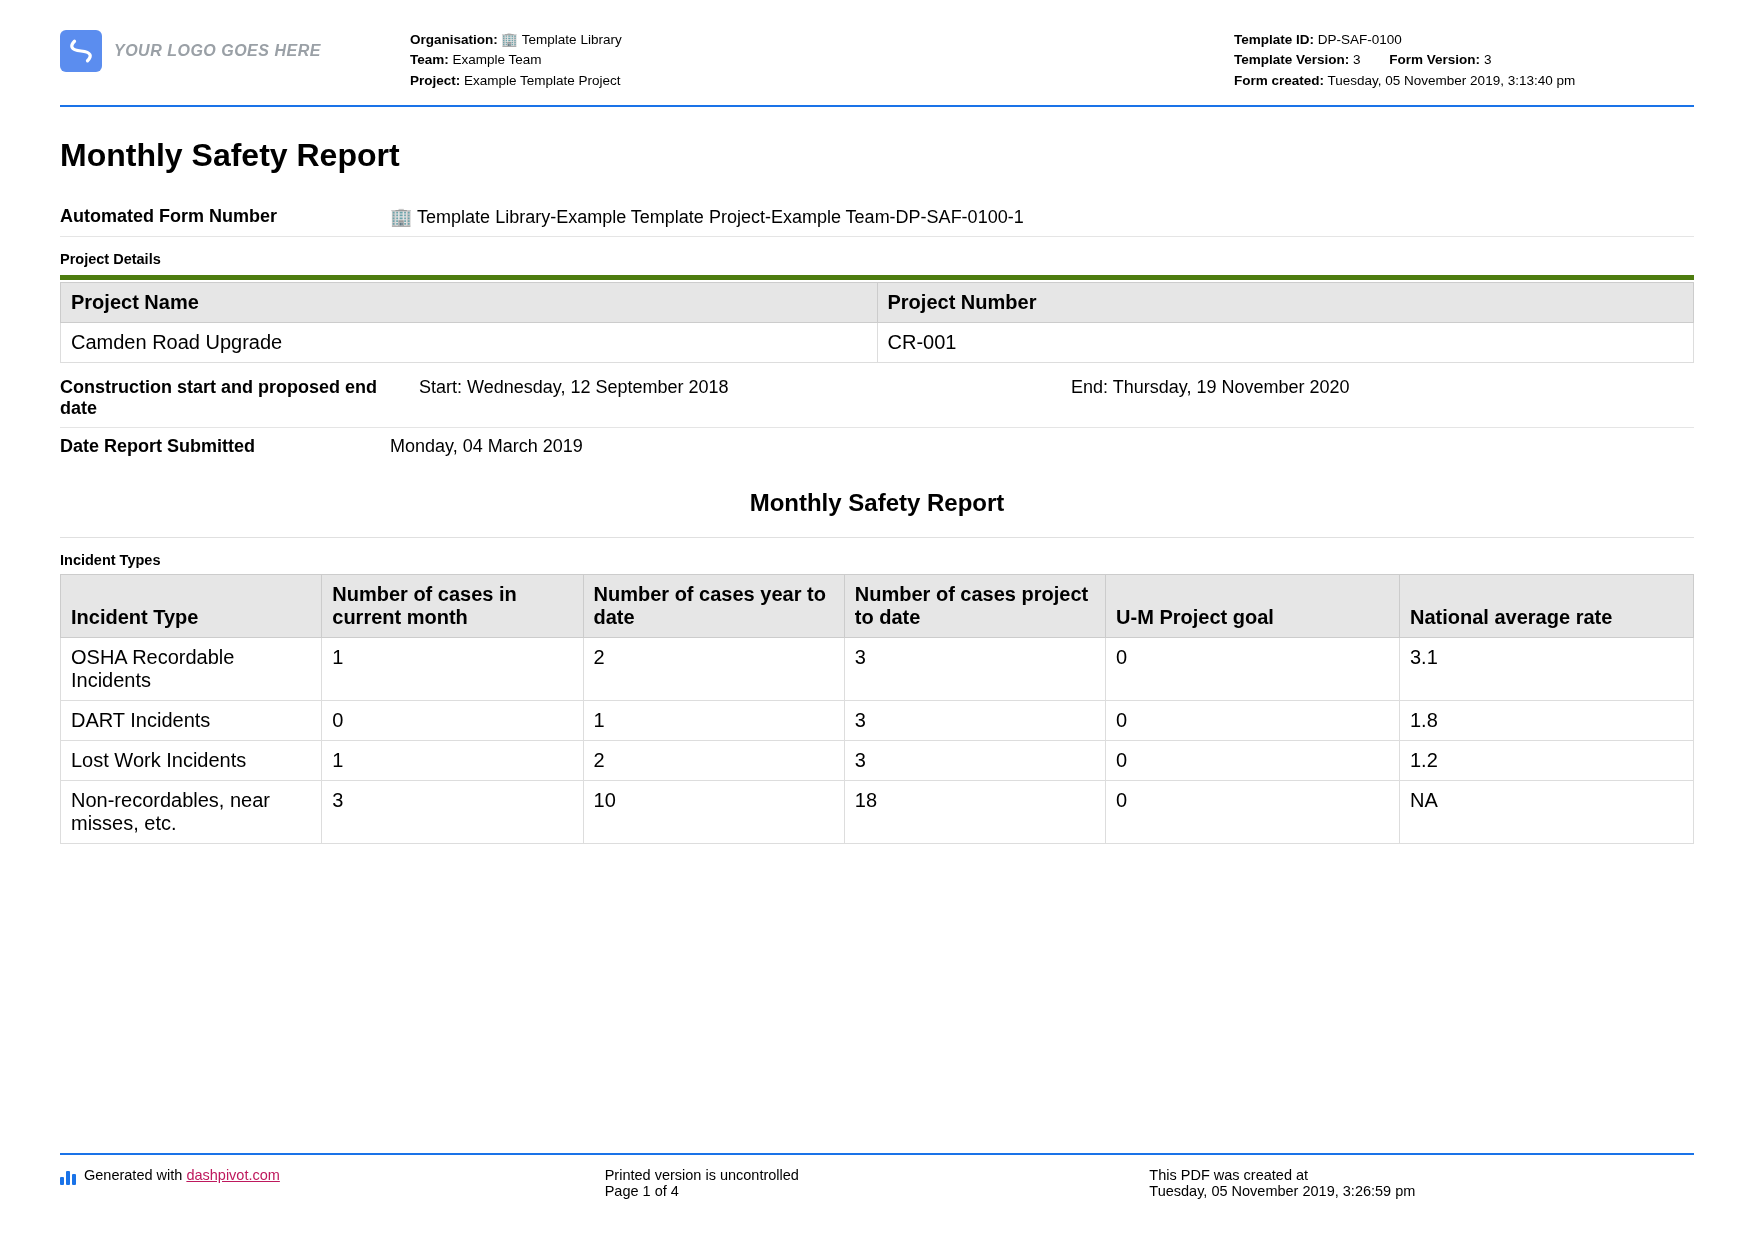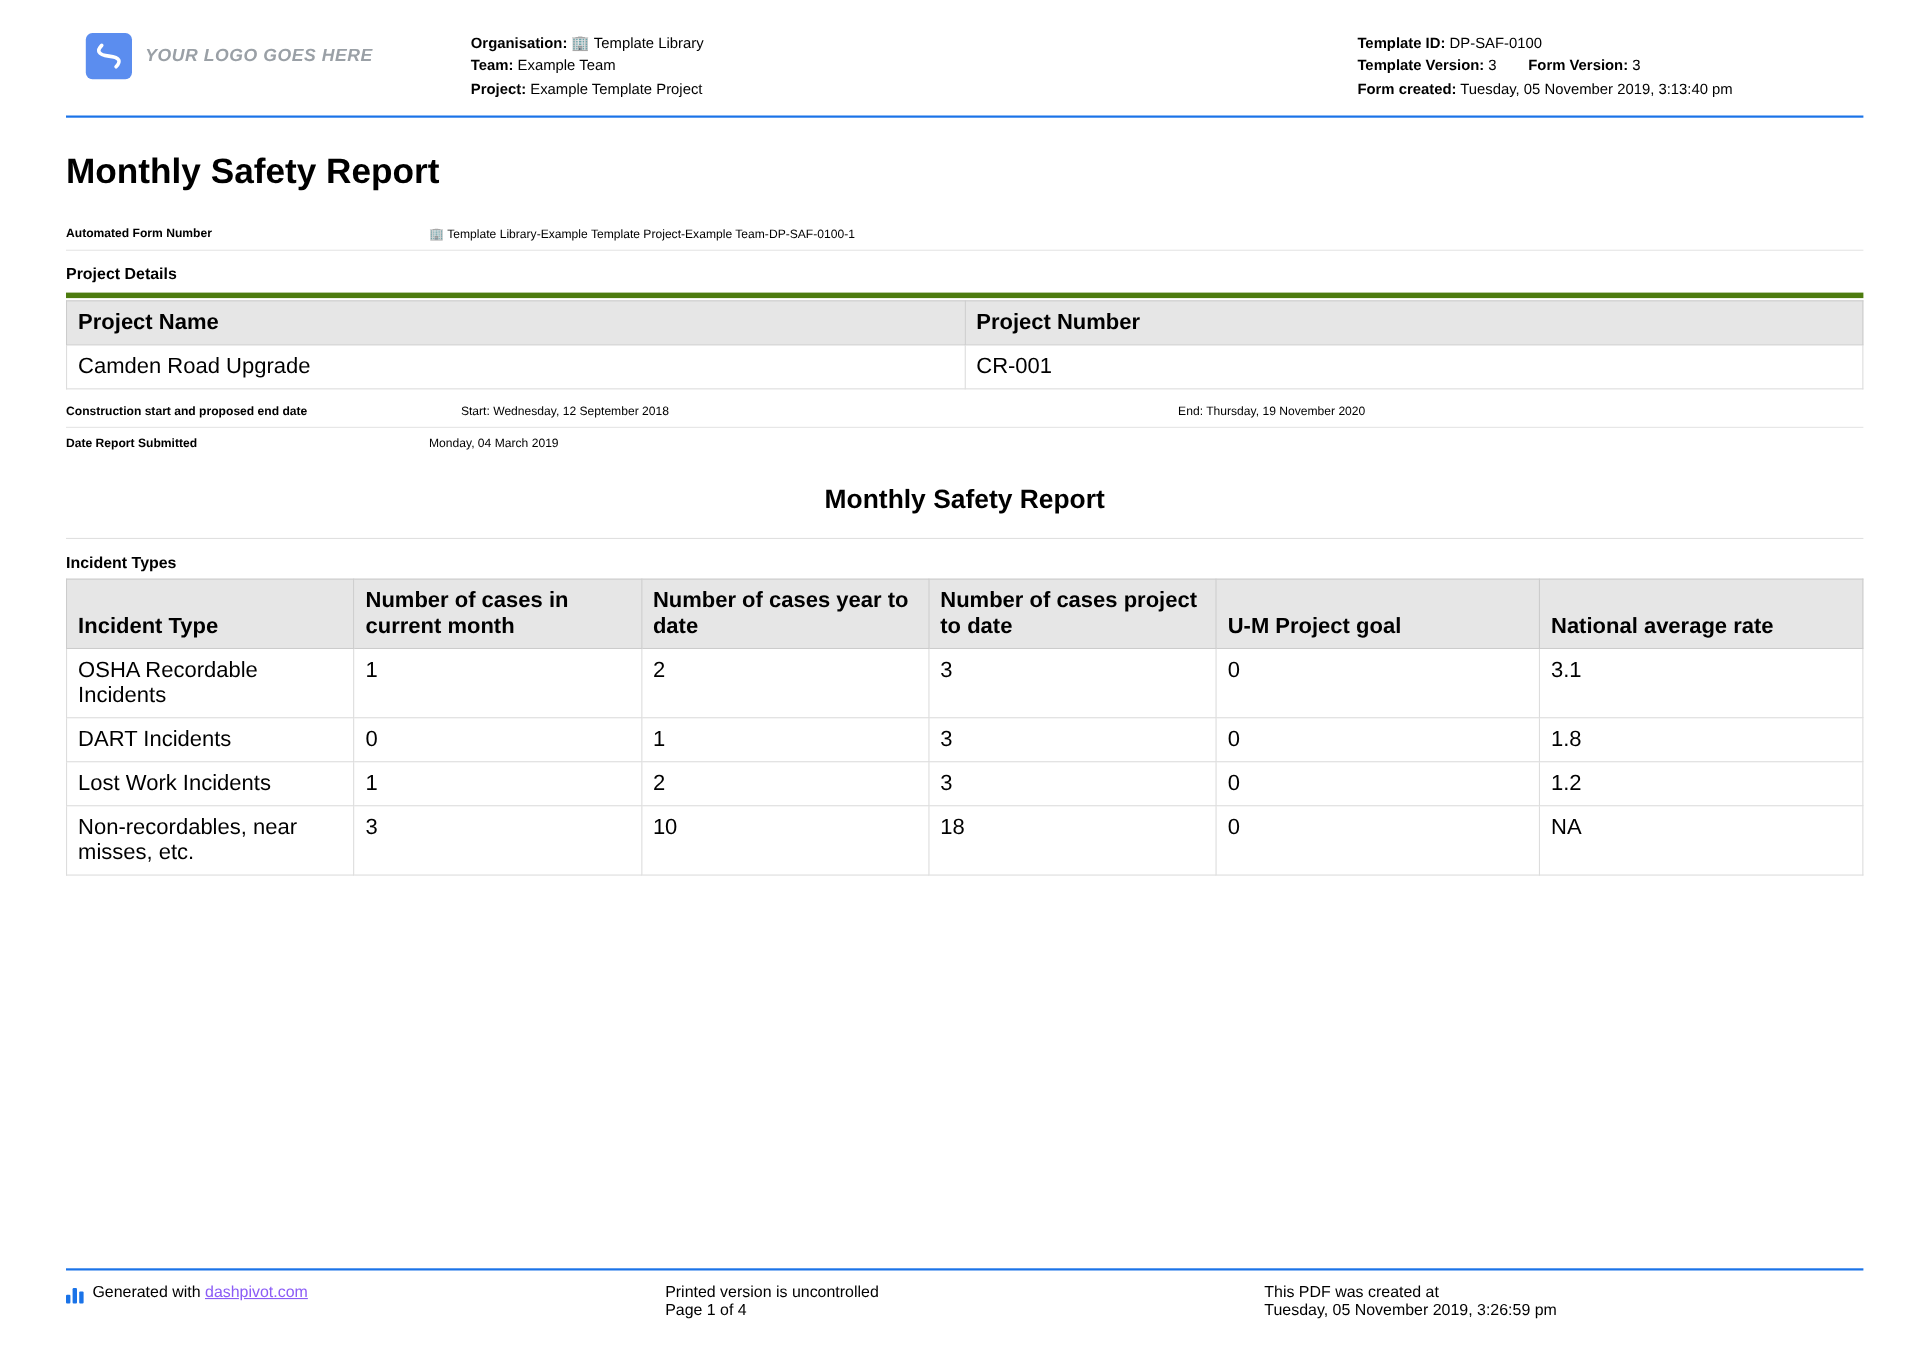--- a/index.html
+++ b/index.html
@@ -19,21 +19,20 @@
   .header {
     display: flex;
     align-items: flex-start;
     padding-bottom: 10px;
   }
   .logo-block {
     display: flex;
     align-items: center;
     gap: 12px;
     flex: 0 0 340px;
-    margin-left: 18px;
   }
   .logo-square {
     width: 42px;
     height: 42px;
     background: #5b8def;
     border-radius: 6px;
     display: flex;
     align-items: center;
     justify-content: center;
   }
@@ -65,21 +64,21 @@
   .doc-title {
     font-size: 32px;
     font-weight: bold;
     margin: 10px 0 24px 0;
   }
   
   .field-row {
     display: flex;
     border-bottom: 1px solid #e5e5e5;
     padding: 8px 0;
-    font-size: 11px;
+    font-size: 18px;
   }
   .field-row.no-border { border-bottom: none; }
   .field-label {
     flex: 0 0 330px;
     font-weight: bold;
     padding-right: 10px;
   }
   .field-value { flex: 1; }
   .field-value-pair { flex: 1; display: flex; }
   .field-value-pair > div { flex: 1; margin-left: 29px; }
@@ -135,21 +134,21 @@
   }
   .footer-left {
     flex: 1;
     display: flex;
     align-items: flex-start;
     gap: 8px;
   }
   .footer-center { flex: 1; }
   .footer-right { flex: 1; }
   .footer-link {
-    color: #8b5cf6;
+    color: #be185d;
     text-decoration: underline;
   }
   .bar-icon {
     display: inline-flex;
     align-items: flex-end;
     gap: 2px;
     height: 16px;
     margin-top: 2px;
   }
   .bar-icon span { width: 4px; background: #1a73e8; border-radius: 1px; }

